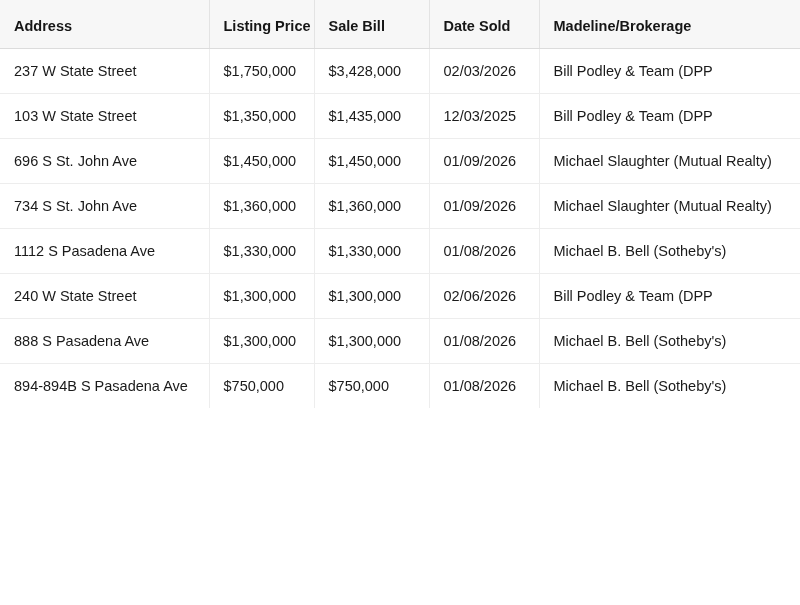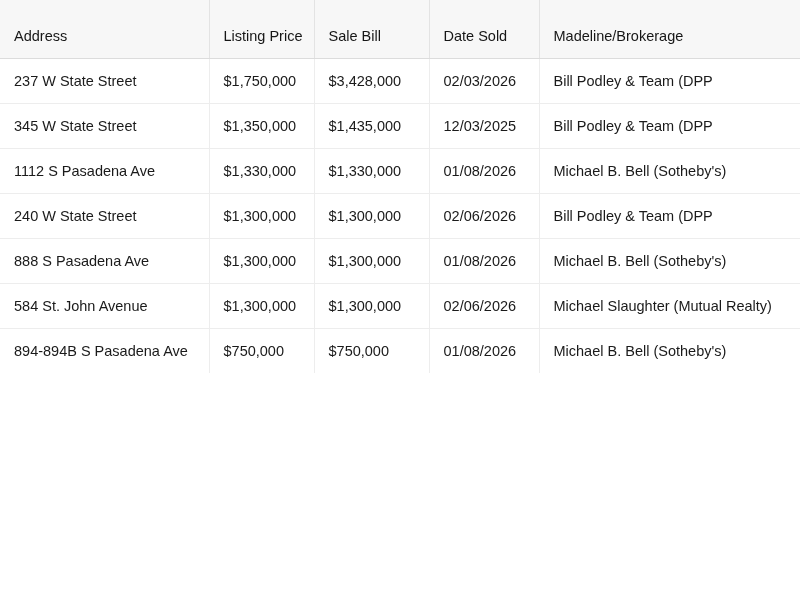--- a/index.html
+++ b/index.html
@@ -20,23 +20,23 @@
     padding: 0;
   }
   table.sales-table {
     border-collapse: collapse;
     width: 800px;
     table-layout: fixed;
     font-size: 14.5px;
   }
   table.sales-table thead th {
     background: #f7f7f7;
-    font-weight: normal;
+    font-weight: bold;
     text-align: left;
-    padding: 28px 0 14px 14px;
+    padding: 18px 0 14px 14px;
     border-bottom: 1px solid #dcdcdc;
     border-right: 1px solid #e3e3e3;
     color: #161616;
     font-size: 14.5px;
     white-space: nowrap;
     vertical-align: middle;
   }
   table.sales-table thead th:last-child {
     border-right: none;
   }
@@ -87,25 +87,39 @@
     </thead>
     <tbody>
       <tr>
         <td>237 W State Street</td>
         <td>$1,750,000</td>
         <td>$3,428,000</td>
         <td>02/03/2026</td>
         <td>Bill Podley &amp; Team (DPP</td>
       </tr>
       <tr>
-        <td>345 W State Street</td>
+        <td>103 W State Street</td>
         <td>$1,350,000</td>
         <td>$1,435,000</td>
         <td>12/03/2025</td>
         <td>Bill Podley &amp; Team (DPP</td>
+      </tr>
+      <tr>
+        <td>696 S St. John Ave</td>
+        <td>$1,450,000</td>
+        <td>$1,450,000</td>
+        <td>01/09/2026</td>
+        <td>Michael Slaughter (Mutual Realty)</td>
+      </tr>
+      <tr>
+        <td>734 S St. John Ave</td>
+        <td>$1,360,000</td>
+        <td>$1,360,000</td>
+        <td>01/09/2026</td>
+        <td>Michael Slaughter (Mutual Realty)</td>
       </tr>
       <tr>
         <td>1112 S Pasadena Ave</td>
         <td>$1,330,000</td>
         <td>$1,330,000</td>
         <td>01/08/2026</td>
         <td>Michael B. Bell (Sotheby's)</td>
       </tr>
       <tr>
         <td>240 W State Street</td>
@@ -115,27 +129,20 @@
         <td>Bill Podley &amp; Team (DPP</td>
       </tr>
       <tr>
         <td>888 S Pasadena Ave</td>
         <td>$1,300,000</td>
         <td>$1,300,000</td>
         <td>01/08/2026</td>
         <td>Michael B. Bell (Sotheby's)</td>
       </tr>
       <tr>
-        <td>584 St. John Avenue</td>
-        <td>$1,300,000</td>
-        <td>$1,300,000</td>
-        <td>02/06/2026</td>
-        <td>Michael Slaughter (Mutual Realty)</td>
-      </tr>
-      <tr>
         <td>894-894B S Pasadena Ave</td>
         <td>$750,000</td>
         <td>$750,000</td>
         <td>01/08/2026</td>
         <td>Michael B. Bell (Sotheby's)</td>
       </tr>
     </tbody>
   </table>
 </div>
 

